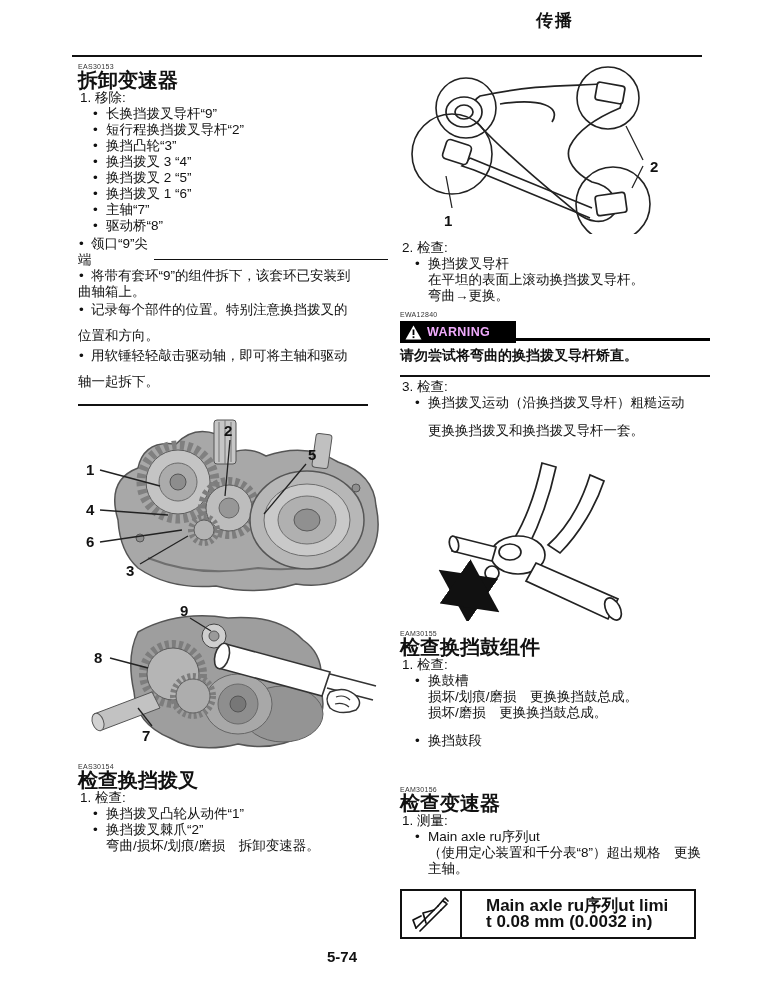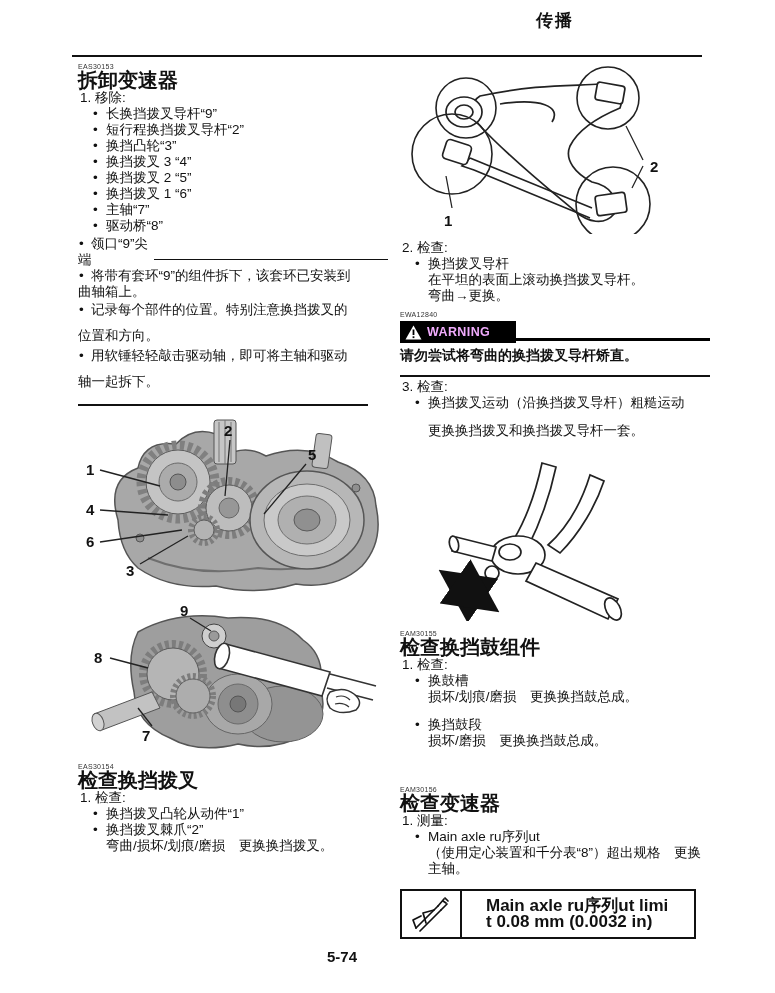--- a/index.html
+++ b/index.html
@@ -134,21 +134,21 @@
       <text class="co" x="102" y="20">9</text>
       <text class="co" x="16" y="67">8</text>
       <text class="co" x="64" y="145">7</text>
     </svg>
 
     <div class="code mt6">EAS30154</div>
     <div class="h1">检查换挡拨叉</div>
     <div class="ln step">1. 检查:</div>
     <div class="ln b1">换挡拨叉凸轮从动件“1”</div>
     <div class="ln b1">换挡拨叉棘爪“2”</div>
-    <div class="ln ind">弯曲/损坏/划痕/磨损　更换换挡拨叉。</div>
+    <div class="ln ind">弯曲/损坏/划痕/磨损　拆卸变速器。</div>
   </div>
 
   <div class="col right">
 
     <svg class="fig mt2" width="310" height="172" viewBox="0 0 310 172">
       <g fill="none" stroke="#222" stroke-width="1.7">
         <path d="M80,34 C135,22 175,24 200,22 C218,26 224,36 220,46 C196,56 178,68 170,84 C164,98 176,112 192,120 C210,124 218,134 214,152 C204,164 188,160 176,150 C150,128 110,96 82,66 C70,54 70,40 80,34 Z" fill="#ffffff"></path>
         <path d="M70,96 L192,146 M74,108 L190,156 M70,96 L62,104 L74,108"></path>
         <path d="M100,42 C140,36 162,44 152,60"></path>
         <ellipse cx="64" cy="50" rx="18" ry="15" fill="#ffffff"></ellipse>
@@ -213,22 +213,22 @@
         <circle cx="92" cy="120" r="7"></circle>
       </g>
       <line x1="46" y1="122" x2="92" y2="154" stroke="#111" stroke-width="6" marker-start="url(#ah)" marker-end="url(#ah2)"></line>
     </svg>
 
     <div class="code mt8">EAM30155</div>
     <div class="h1">检查换挡鼓组件</div>
     <div class="ln step">1. 检查:</div>
     <div class="ln b1">换鼓槽</div>
     <div class="ln ind">损坏/划痕/磨损　更换换挡鼓总成。</div>
+    <div class="ln ind">损坏/磨损　更换换挡鼓总成。</div>
     <div class="ln b1 mt12">换挡鼓段</div>
-    <div class="ln ind">损坏/磨损　更换换挡鼓总成。</div>
 
     <div class="code mt36">EAM30156</div>
     <div class="h1">检查变速器</div>
     <div class="ln step">1. 测量:</div>
     <div class="ln b1">Main axle ru序列ut</div>
     <div class="ln ind">（使用定心装置和千分表“8”）超出规格　更换</div>
     <div class="ln ind">主轴。</div>
 
     <div class="specbox mt12">
       <div class="speciconcell">

